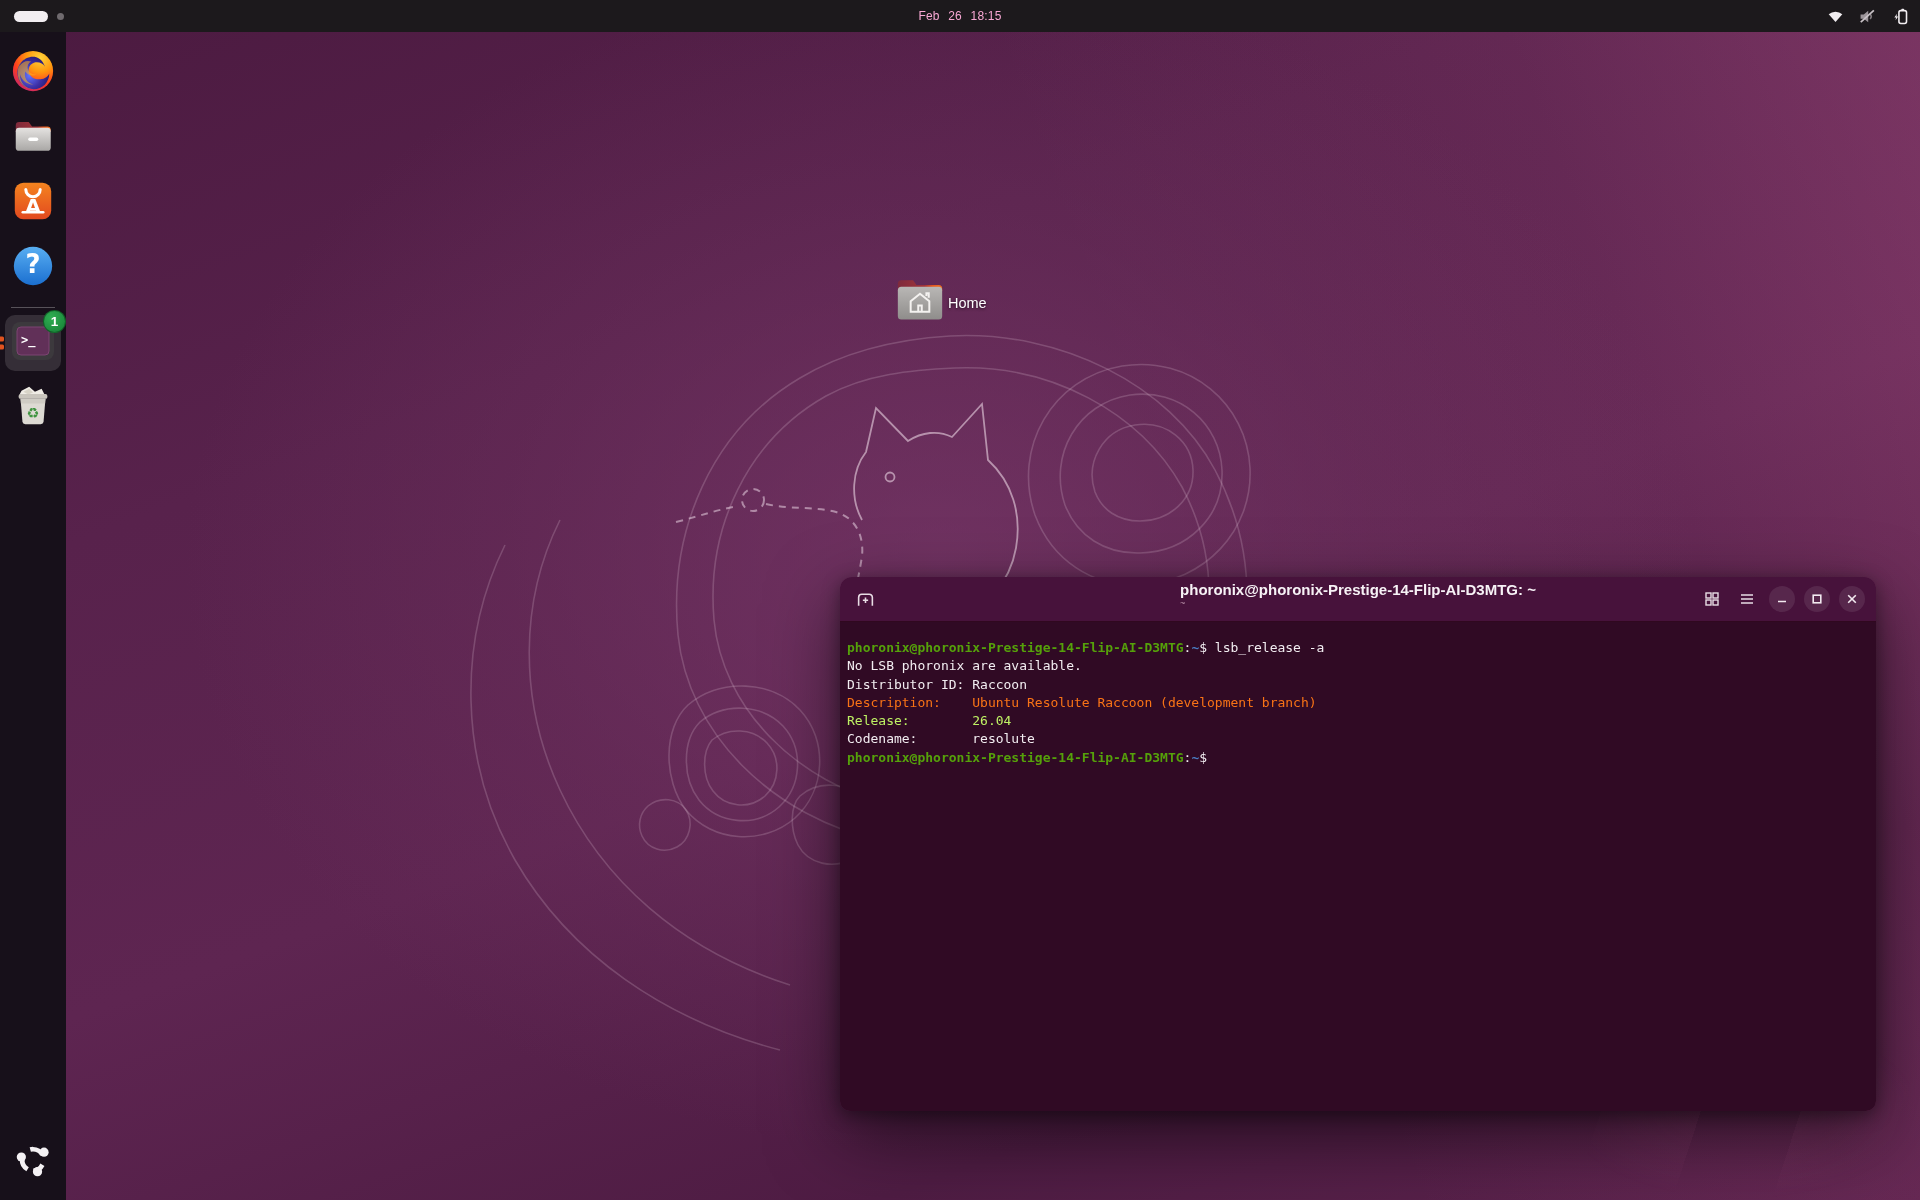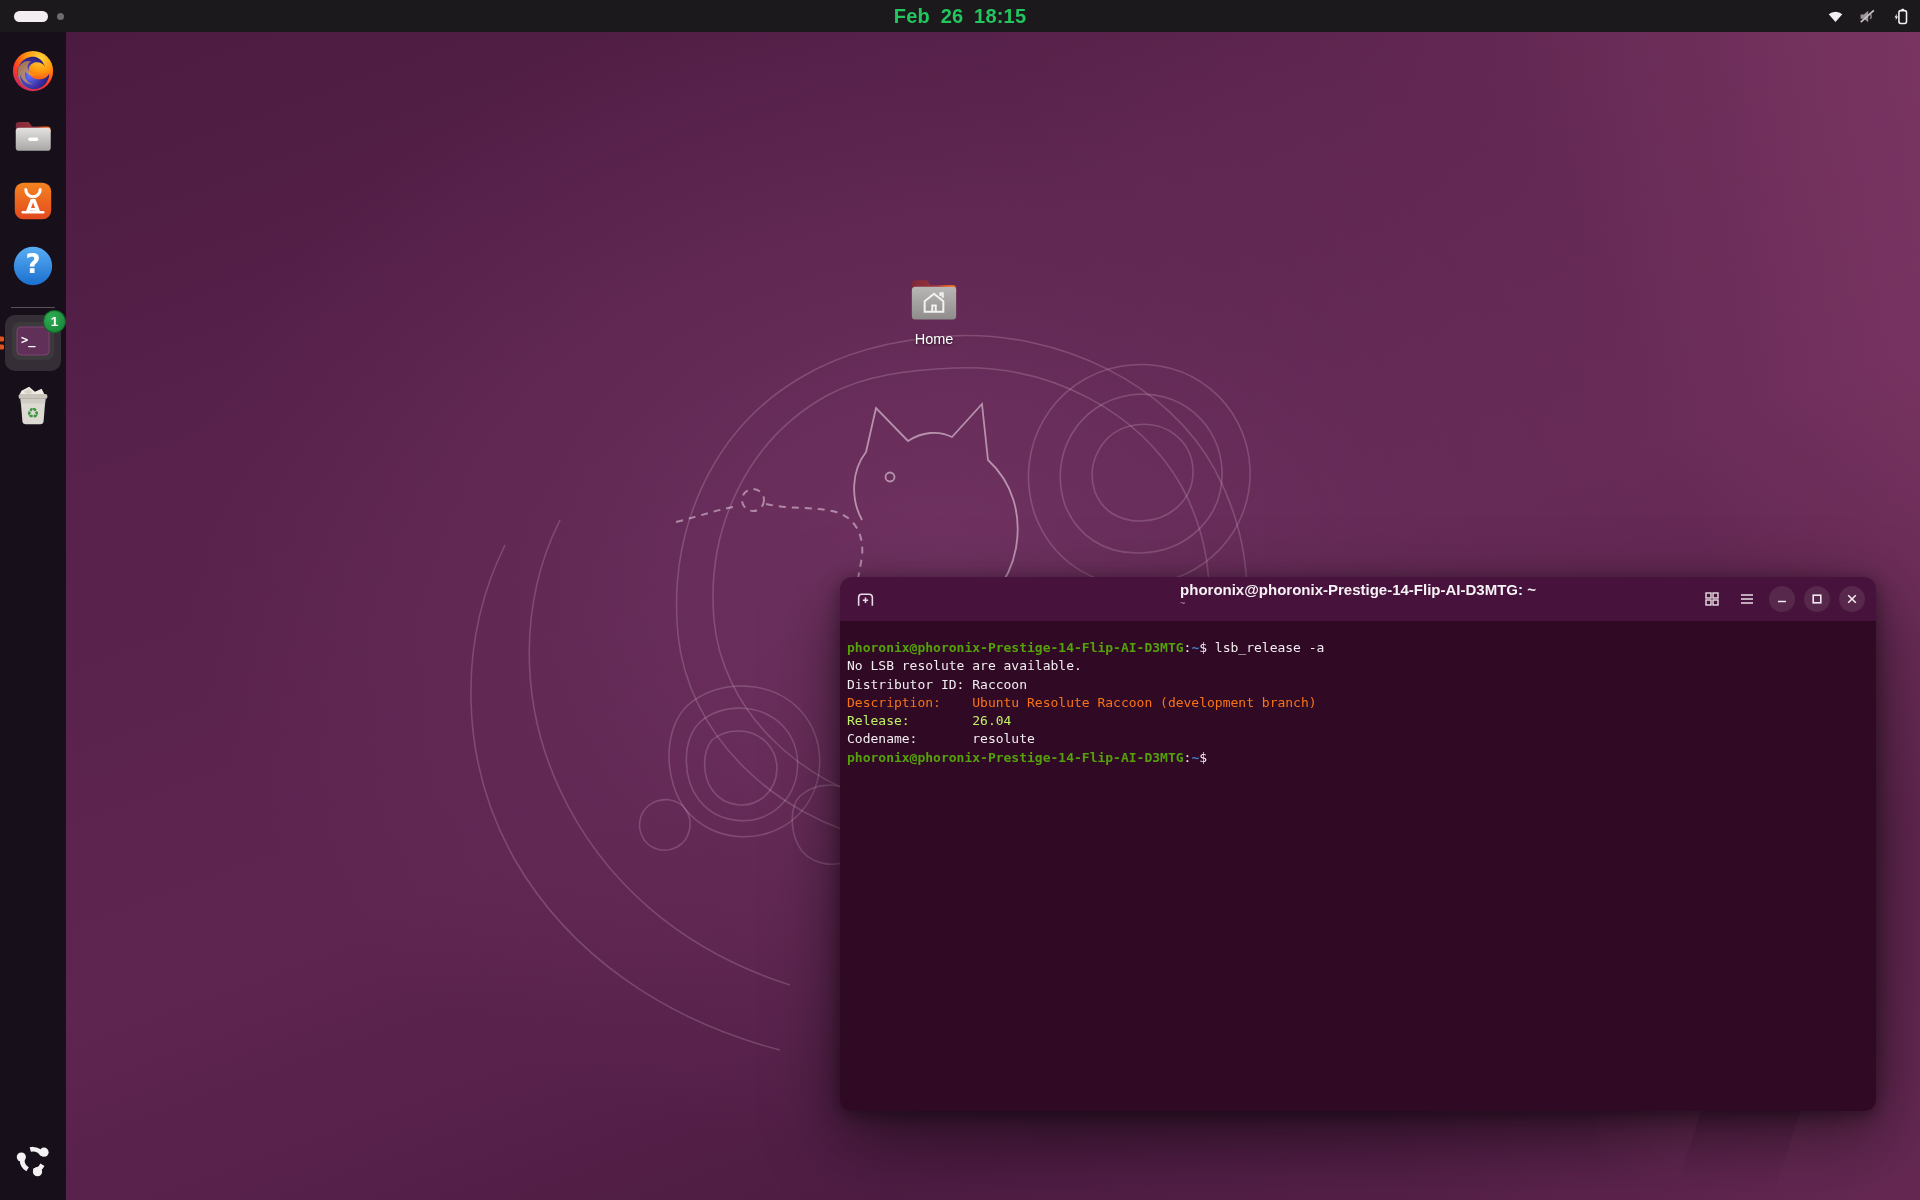--- a/index.html
+++ b/index.html
@@ -21,22 +21,22 @@
             mask: radial-gradient(closest-side at 82% 88%, #000 25%, transparent 100%);
   }
   .contours { position:absolute; left:0; top:0; }
 
   
   .topbar { position:absolute; left:0; top:0; width:1920px; height:32px;
     background:#1c191c; display:flex; align-items:center; z-index:60; color:#efeaee; }
   .workspaces { display:flex; align-items:center; gap:9px; margin-left:14px; }
   .ws-pill { width:34px; height:11px; border-radius:6px; background:#f2eef1; }
   .ws-dot  { width:7px; height:7px; border-radius:50%; background:#6f6a6e; }
-  .clock { position:absolute; left:50%; transform:translateX(-50%); font-size:20px;
-    font-weight:700; letter-spacing:.2px; word-spacing:5px; color:#22c55e; }
+  .clock { position:absolute; left:50%; transform:translateX(-50%); font-size:12px;
+    font-weight:400; letter-spacing:.2px; word-spacing:5px; color:#f9a8d4; }
   .status { position:absolute; right:10px; top:0; height:32px; display:flex;
     align-items:center; gap:13px; }
   .status svg { display:block; }
 
   
   .dock { position:absolute; left:0; top:32px; bottom:0; width:66px; background:#17101a;
     display:flex; flex-direction:column; align-items:center; padding-top:13px; z-index:50; }
   .dock-item { position:relative; width:56px; height:56px; margin-bottom:9px; border-radius:10px;
     display:flex; align-items:center; justify-content:center; cursor:pointer; }
   .dock-item.focused { background:rgba(255,255,255,.13); }
@@ -47,21 +47,21 @@
   .badge { position:absolute; top:-5px; right:-5px; width:23px; height:23px; border-radius:50%;
     background:radial-gradient(circle at 35% 30%, #2fae52, #1c8a3c 75%);
     border:1px solid rgba(0,40,10,.45); color:#fff; font-size:13.5px; font-weight:bold;
     display:flex; align-items:center; justify-content:center; }
   .dock-spacer { flex:1; }
   .show-apps { width:56px; height:56px; margin-bottom:10px; border-radius:10px;
     display:flex; align-items:center; justify-content:center; cursor:pointer; }
 
   
   .desktop-icon { position:absolute; left:892px; top:274px; width:84px; display:flex;
-    flex-direction:column; align-items:center; cursor:pointer; z-index:10; }
+    align-items:center; cursor:pointer; z-index:10; }
   .desktop-icon .label { margin-top:3px; font-size:14.5px; color:#fff;
     text-shadow:0 1px 3px rgba(0,0,0,.7); }
 
   
   .terminal { position:absolute; left:840px; top:577px; width:1036px; height:534px;
     border-radius:12px 12px 10px 10px; overflow:hidden; z-index:40;
     box-shadow:0 24px 70px rgba(0,0,0,.55), 0 4px 18px rgba(0,0,0,.4); }
   .titlebar { position:relative; height:45px; background:#47123b;
     border-bottom:1px solid #30081f; display:flex; align-items:center; }
   .tb-left { margin-left:12px; }
@@ -337,21 +337,21 @@
         </div>
         <div class="tb-btn circ">
           <svg width="14" height="14" viewBox="0 0 14 14" stroke="#f2eaf0" stroke-width="1.6">
             <path d="M3.2 3.2 L10.8 10.8 M10.8 3.2 L3.2 10.8"></path>
           </svg>
         </div>
       </div>
     </div>
     <div class="term-body">
         <div class="term-line"><span style="color: rgb(85, 161, 10); font-weight: bold;">phoronix@phoronix-Prestige-14-Flip-AI-D3MTG</span><span style="color: rgb(242, 237, 241);">:</span><span style="color: rgb(74, 125, 196); font-weight: bold;">~</span><span style="color: rgb(242, 237, 241);">$ lsb_release -a</span></div>
-        <div class="term-line"><span style="color: rgb(242, 237, 241);">No LSB resolute are available.</span></div>
+        <div class="term-line"><span style="color: rgb(242, 237, 241);">No LSB phoronix are available.</span></div>
         <div class="term-line"><span style="color: rgb(242, 237, 241);">Distributor ID: Raccoon</span></div>
         <div class="term-line"><span style="color: #f97316;">Description:    Ubuntu Resolute Raccoon (development branch)</span></div>
         <div class="term-line"><span style="color: #bef264;">Release:        26.04</span></div>
         <div class="term-line"><span style="color: rgb(242, 237, 241);">Codename:       resolute</span></div>
         <div class="term-line"><span style="color: rgb(85, 161, 10); font-weight: bold;">phoronix@phoronix-Prestige-14-Flip-AI-D3MTG</span><span style="color: rgb(242, 237, 241);">:</span><span style="color: rgb(74, 125, 196); font-weight: bold;">~</span><span style="color: rgb(242, 237, 241);">$</span></div>
       </div>
   </div>
 
 </div>
 

